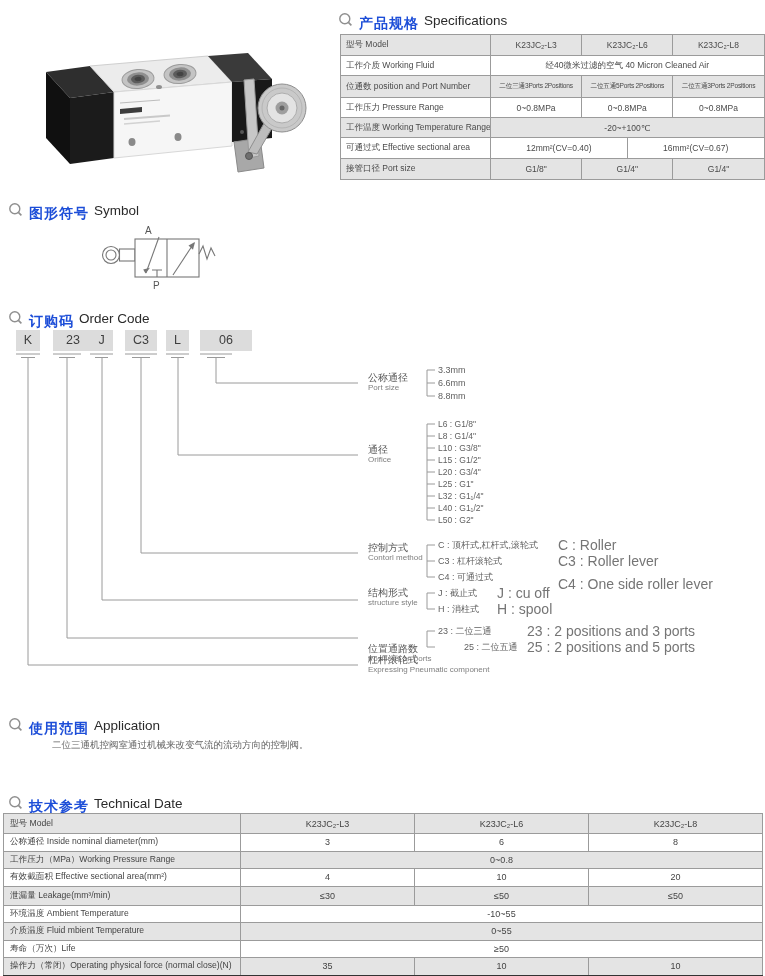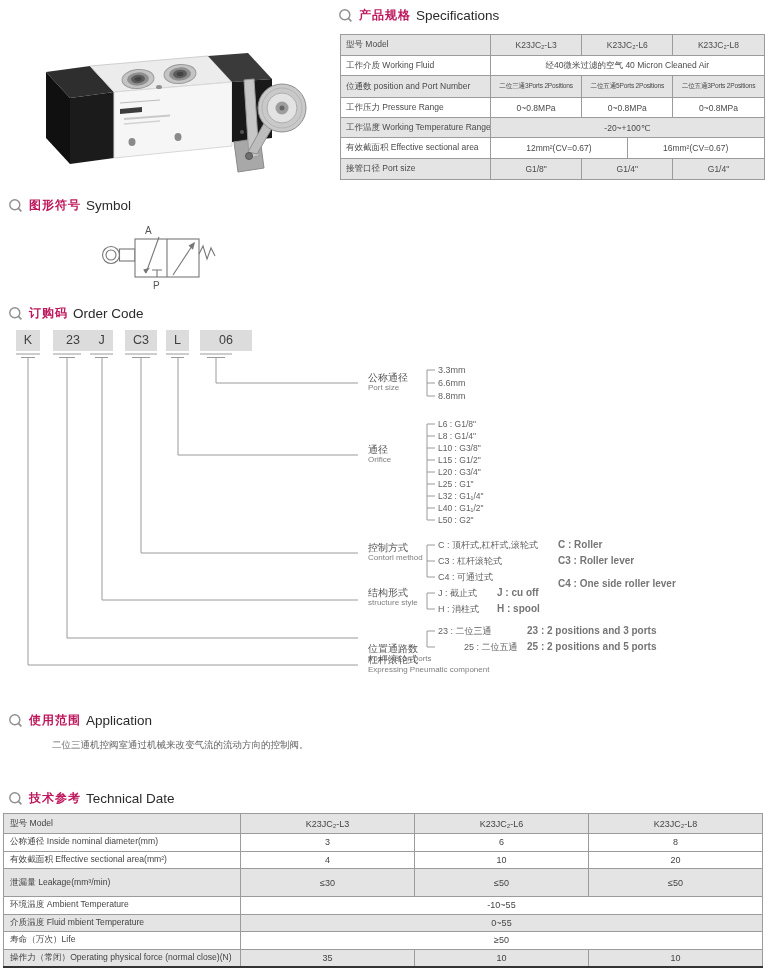--- a/index.html
+++ b/index.html
@@ -3,21 +3,21 @@
 <meta charset="utf-8">
 <style>
   * { margin:0; padding:0; box-sizing:border-box; }
   html,body { background:#fff; }
   body { font-family:"Liberation Sans","DejaVu Sans",sans-serif; color:#3a3a3a; }
   #page { position:relative; width:765px; height:976px; background:#fff; overflow:hidden; }
 
   
   .sec-head { position:absolute; display:flex; align-items:center; gap:5px; white-space:nowrap; }
   .sec-head .bullet { flex:0 0 auto; }
-  .sec-head .zh { font-size:12px; font-weight:bold; color:#be185d; letter-spacing:1px; }
+  .sec-head .zh { font-size:14px; font-weight:bold; color:#1d4ed8; letter-spacing:1px;margin-top:8px; }
   .sec-head .en { font-size:13.5px; color:#2a2a2a; }
 
   
   table { border-collapse:collapse; table-layout:fixed; }
   .spec-table { position:absolute; left:340px; top:34px; width:424px; }
   .spec-table td { border:1px solid #9b9b9b; font-size:8.5px; color:#4a4a4a; text-align:center;
                    overflow:hidden; white-space:nowrap; }
   .spec-table td.lbl { text-align:left; padding-left:5px; }
   .spec-table tr.alt td { background:#e4e4e4; }
   .spec-table td.tiny { font-size:6.6px; letter-spacing:-0.2px; }
@@ -32,21 +32,21 @@
   
   #oc-diagram { position:absolute; left:0; top:330px; width:765px; height:372px; }
   #oc-diagram svg.wires { position:absolute; left:0; top:0; }
   .code-box { position:absolute; height:21px; line-height:21px; text-align:center;
               background:#dcdcdc; color:#3f3f3f; font-size:12.5px; }
   .oc-label { position:absolute; white-space:nowrap; }
   .oc-label .zh { font-size:10px; color:#555; line-height:11px; }
   .oc-label .en { font-size:8px; color:#808080; line-height:10px; }
   .oc-opt { position:absolute; font-size:9px; color:#5f5f5f; line-height:10px; white-space:nowrap; }
   .oc-opt.small { font-size:8.5px; }
-  .oc-opt.en { font-size:10px; color:#757575;font-weight:bold; }
+  .oc-opt.en { font-size:14px; color:#757575; }
 
   
   .app-zh { position:absolute; left:52px; top:739px; font-size:9.5px; color:#636363; }
   .app-en { position:absolute; left:52px; top:754px; font-size:8.6px; color:#7a7a7a; }
 
   
   .fig { position:absolute; }
   svg text { font-family:"Liberation Sans","DejaVu Sans",sans-serif; }
   .sym-lbl { font-size:10px; fill:#555; }
 </style>
@@ -152,22 +152,22 @@
       <td class="lbl">工作压力 Pressure Range</td>
       <td colspan="2">0~0.8MPa</td>
       <td colspan="2">0~0.8MPa</td>
       <td colspan="2">0~0.8MPa</td>
     </tr>
     <tr class="alt" style="height:20px">
       <td class="lbl">工作温度 Working Temperature Range</td>
       <td colspan="6">-20~+100℃</td>
     </tr>
     <tr style="height:21px">
-      <td class="lbl">有效截面积 Effective sectional area</td>
-      <td colspan="3">12mm²(CV=0.67)</td>
+      <td class="lbl">可通过式 Effective sectional area</td>
+      <td colspan="3">12mm²(CV=0.40)</td>
       <td colspan="3">16mm²(CV=0.67)</td>
     </tr>
     <tr class="alt" style="height:21px">
       <td class="lbl">接管口径 Port size</td>
       <td colspan="2">G1/8"</td>
       <td colspan="2">G1/4"</td>
       <td colspan="2">G1/4"</td>
     </tr>
   </tbody>
     </table>
@@ -323,27 +323,31 @@
       <td>K23JC₂-L3</td>
       <td>K23JC₂-L6</td>
       <td>K23JC₂-L8</td>
     </tr>
     <tr style="height:17.5px">
       <td class="lbl">公称通径 Inside nominal diameter(mm)</td>
       <td>3</td>
       <td>6</td>
       <td>8</td>
     </tr>
+    <tr class="alt" style="height:17.5px">
+      <td class="lbl">工作压力（MPa）Working Pressure Range</td>
+      <td colspan="3">0~0.8</td>
+    </tr>
     <tr style="height:17.5px">
       <td class="lbl">有效截面积 Effective sectional area(mm²)</td>
       <td>4</td>
       <td>10</td>
       <td>20</td>
     </tr>
-    <tr class="alt" style="height:28px">
+    <tr class="alt" style="height:19px">
       <td class="lbl">泄漏量 Leakage(mm³/min)</td>
       <td>≤30</td>
       <td>≤50</td>
       <td>≤50</td>
     </tr>
     <tr style="height:17.5px">
       <td class="lbl">环境温度 Ambient Temperature</td>
       <td colspan="3">-10~55</td>
     </tr>
     <tr class="alt" style="height:17.5px">

